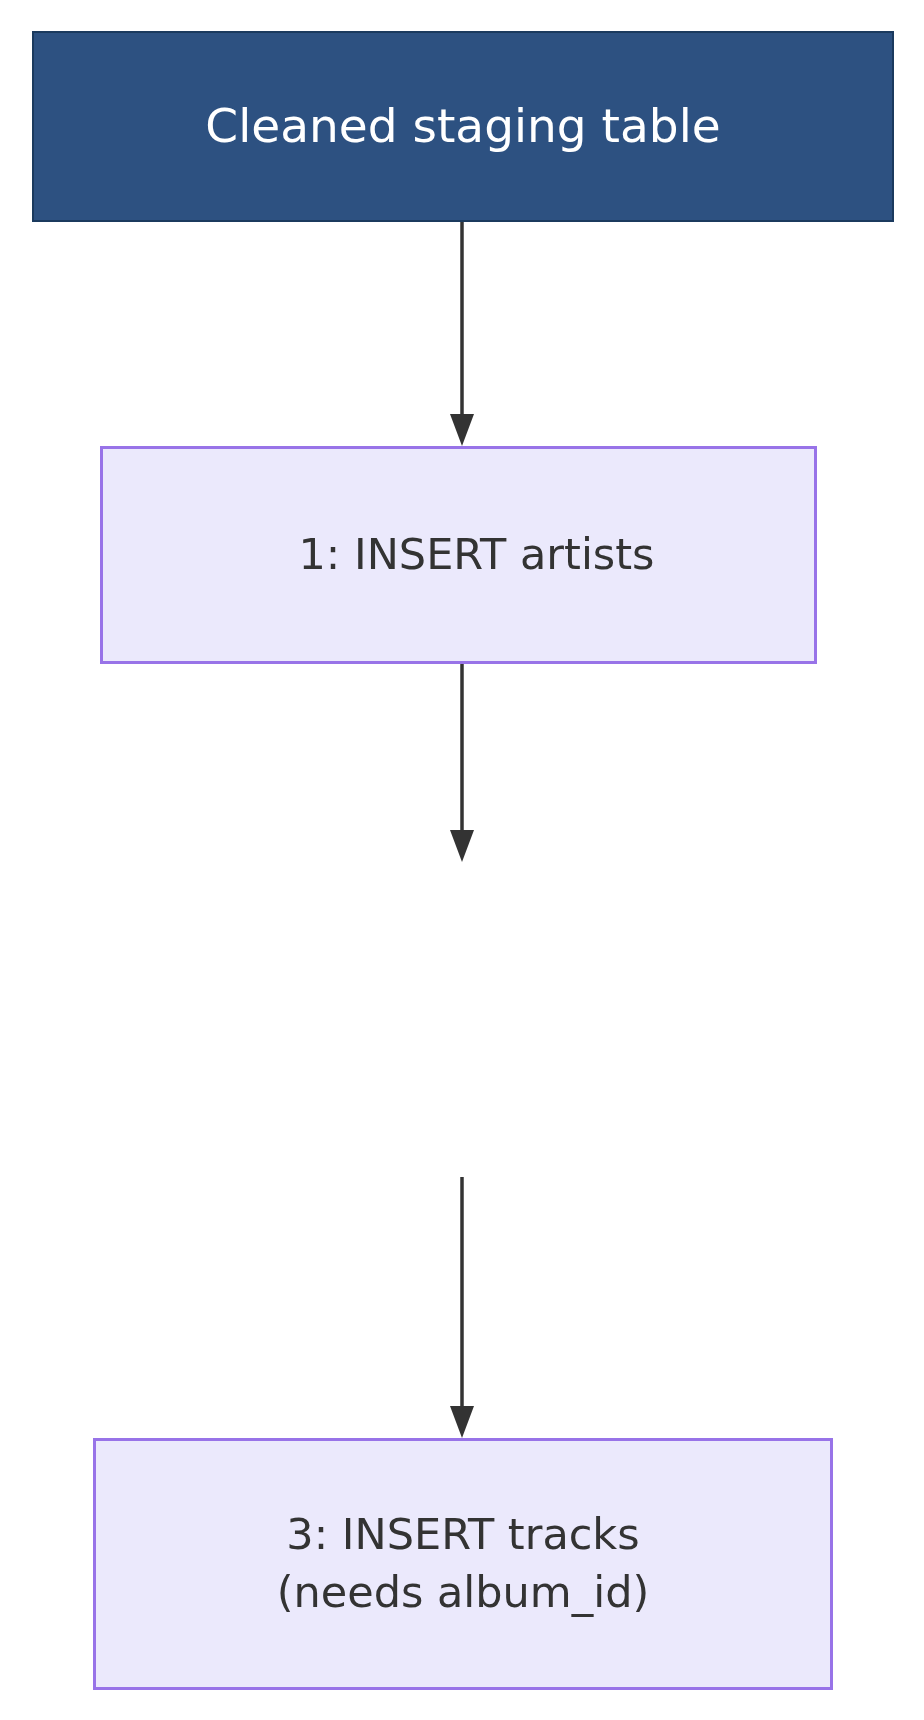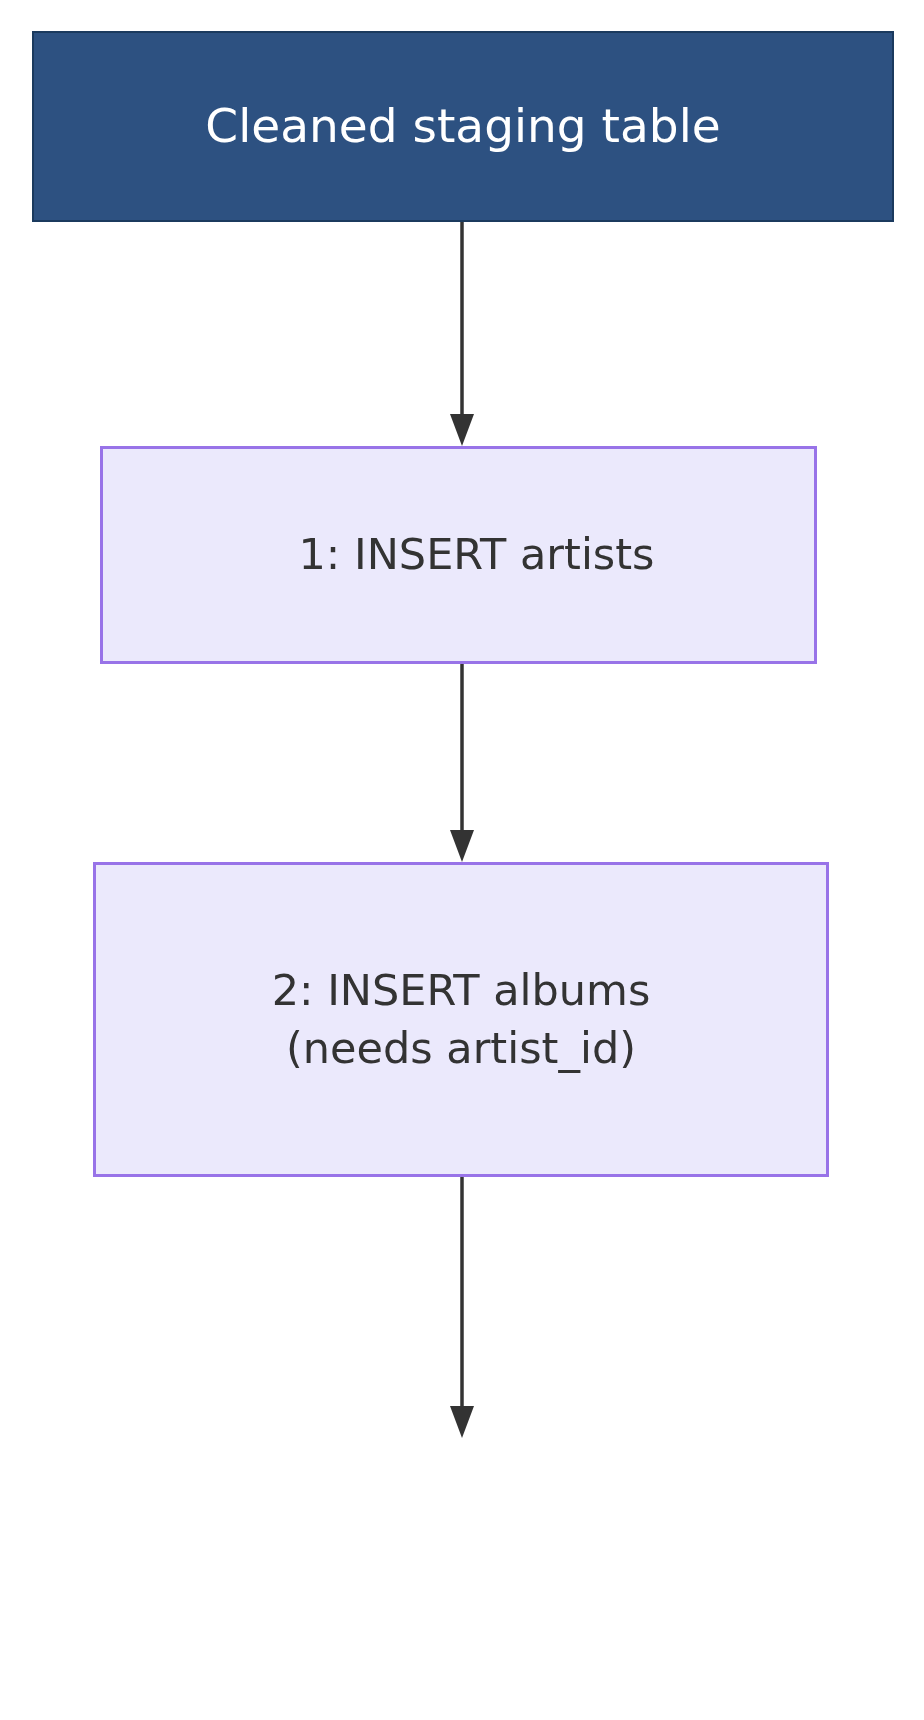--- a/index.html
+++ b/index.html
@@ -72,26 +72,26 @@
     <span class="node-line">1: INSERT artists</span>
   </div>
 
   <div class="edge" style="left:452px; top:664px; width:20px; height:198px;">
     <svg width="20" height="198" viewBox="0 0 20 198">
       <line x1="10" y1="0" x2="10" y2="172" stroke="#333333" stroke-width="3.5"></line>
       <polygon points="10,198 -2,166 22,166" fill="#333333"></polygon>
     </svg>
   </div>
 
-  <div class="node node-step" style="left:93px; top:862px; width:736px; height:315px;">
-    <span class="node-line">2: INSERT albums</span>
-    <span class="node-line">(needs artist_id)</span>
-  </div>
 
   <div class="edge" style="left:452px; top:1177px; width:20px; height:261px;">
     <svg width="20" height="261" viewBox="0 0 20 261">
       <line x1="10" y1="0" x2="10" y2="235" stroke="#333333" stroke-width="3.5"></line>
       <polygon points="10,261 -2,229 22,229" fill="#333333"></polygon>
     </svg>
   </div>
 
+  <div class="node node-step" style="left:93px; top:1438px; width:740px; height:252px;">
+    <span class="node-line">3: INSERT tracks</span>
+    <span class="node-line">(needs album_id)</span>
+  </div>
 
 </div>
 
 </body></html>

